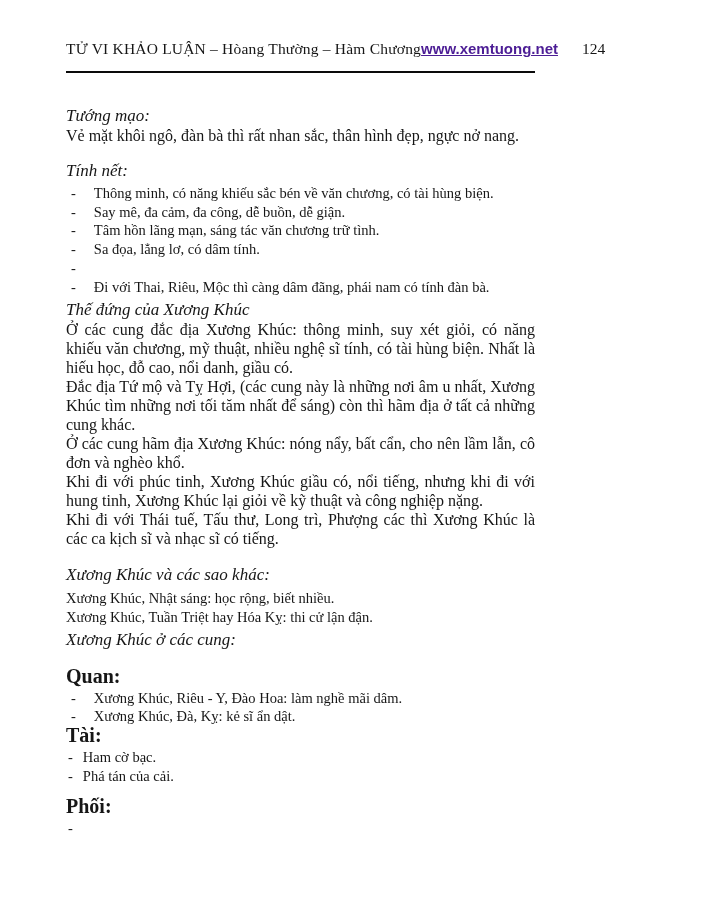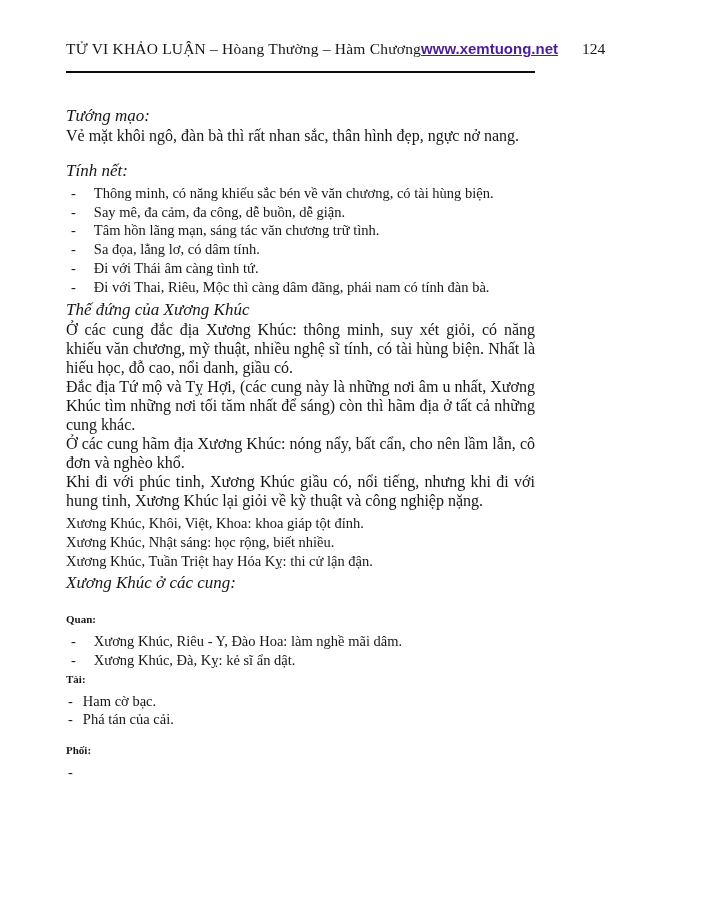--- a/index.html
+++ b/index.html
@@ -72,21 +72,21 @@
     font-size: 14.5px;
     line-height: 18.7px;
   }
   .dash-li .dash { flex: 0 0 auto; }
   .list-wide .txt { padding-left: 18px; }
   .list-narrow .txt { padding-left: 10px; }
   .dash-li .dash { padding-left: 5px; }
   .list-narrow .dash { padding-left: 2px; }
   
   .sub-label {
-    font-size: 11px;
+    font-size: 20px;
     font-weight: bold;
     line-height: 19px;
   }
   .gap-quan { margin-top: 17px; }
   .gap-phoi { margin-top: 12px; }
 </style>
 </head>
 <body>
 
 <div class="page">
@@ -114,36 +114,36 @@
     <div class="dash-li">
         <span class="dash">-</span>
         <span class="txt">Tâm hồn lãng mạn, sáng tác văn chương trữ tình.</span>
       </div>
     <div class="dash-li">
         <span class="dash">-</span>
         <span class="txt">Sa đọa, lẳng lơ, có dâm tính.</span>
       </div>
     <div class="dash-li">
         <span class="dash">-</span>
-        <span class="txt">Đi với Thái âm càng tình tứ.</span>
       </div>
     <div class="dash-li">
         <span class="dash">-</span>
         <span class="txt">Đi với Thai, Riêu, Mộc thì càng dâm đãng, phái nam có tính đàn bà.</span>
       </div>
   </div>
 
   <h2 class="sec-heading mt-s2">Thế đứng của Xương Khúc</h2>
   <p class="body-p">Ở các cung  đắc địa Xương Khúc: thông minh, suy xét giỏi, có năng khiếu văn chương, mỹ thuật, nhiều nghệ sĩ tính, có tài hùng biện. Nhất là hiếu học, đỗ cao, nổi danh, giầu có.</p>
   <p class="body-p">Đắc địa Tứ mộ và Tỵ Hợi, (các cung này là những nơi âm u nhất, Xương Khúc tìm những nơi tối tăm nhất để sáng) còn thì hãm địa ở tất cả những cung khác.</p>
   <p class="body-p">Ở các cung hãm địa Xương Khúc: nóng nẩy, bất cẩn, cho nên lầm lẫn, cô đơn và nghèo khổ.</p>
   <p class="body-p">Khi đi với phúc tinh, Xương Khúc giầu có, nổi tiếng, nhưng khi đi với hung tinh, Xương Khúc lại giỏi về kỹ thuật và công nghiệp nặng.</p>
+  <p class="body-p">Khi đi với Thái tuế, Tấu thư, Long trì, Phượng các thì Xương Khúc là các ca kịch sĩ và nhạc sĩ có tiếng.</p>
 
+  <h2 class="sec-heading mt-s3">Xương Khúc và các sao khác:</h2>
   <div class="s3-lines">
-    <p class="line-p">Xương Khúc, Khôi, Việt, Khoa: khoa giáp tột đỉnh.</p>
     <p class="line-p">Xương Khúc, Nhật sáng: học rộng, biết nhiều.</p>
     <p class="line-p">Xương Khúc, Tuần Triệt hay Hóa Kỵ: thi cử lận đận.</p>
   </div>
 
   <h2 class="sec-heading mt-s4">Xương Khúc ở các cung:</h2>
 
   <div class="sub-label gap-quan">Quan:</div>
   <div class="dash-list list-wide">
     <div class="dash-li">
         <span class="dash">-</span>

